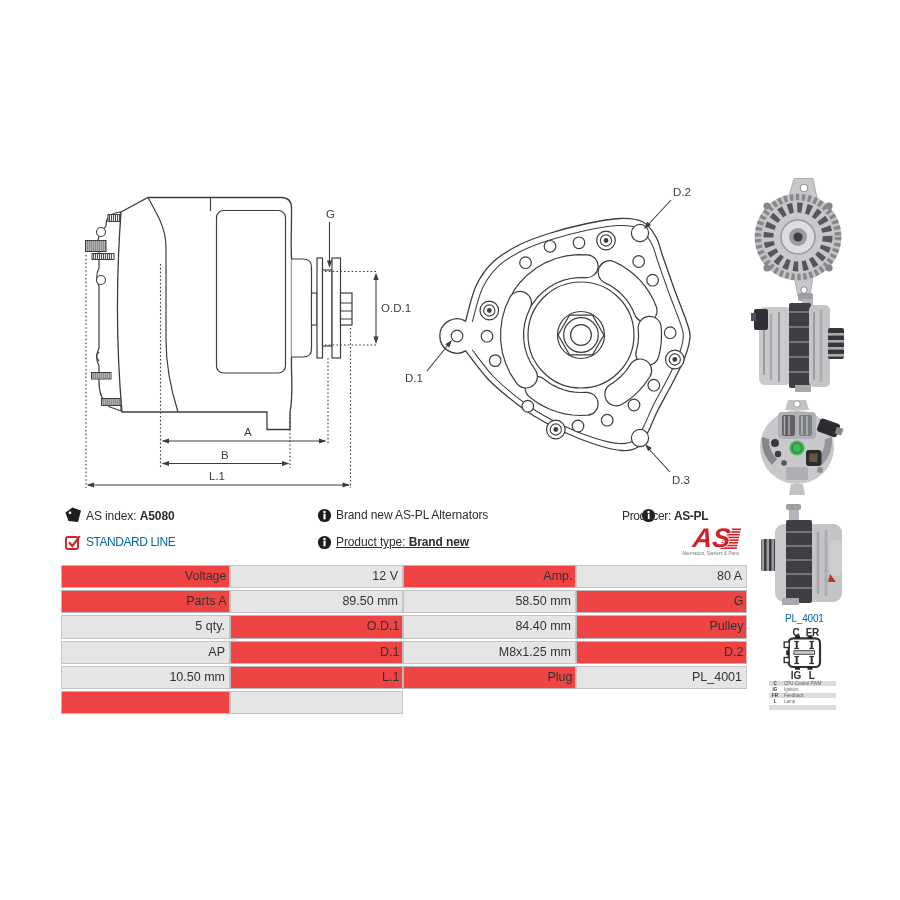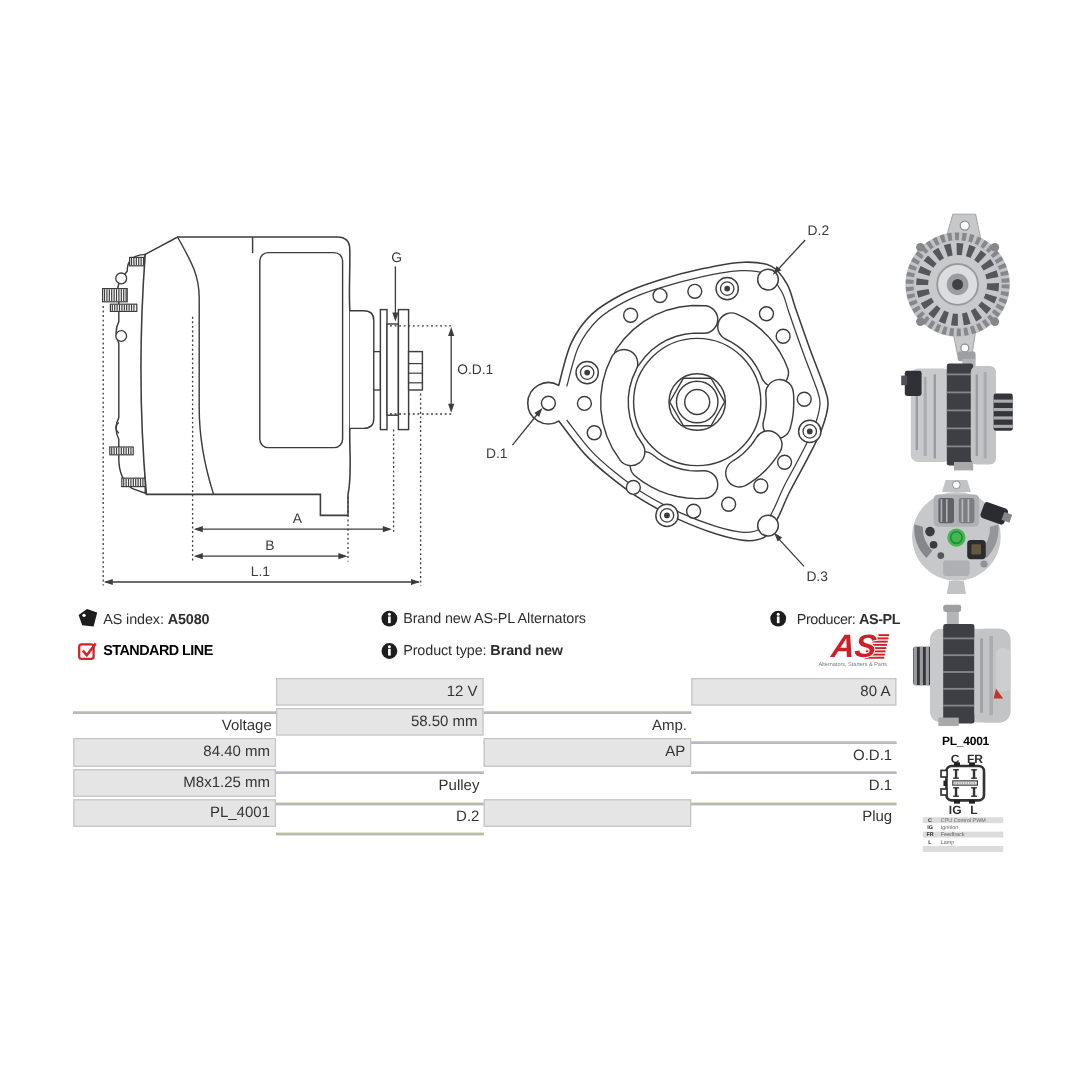--- a/index.html
+++ b/index.html
@@ -1,22 +1,22 @@
 <!DOCTYPE html>
 <html><head><meta charset="utf-8">
 <style>
 * { margin:0; padding:0; box-sizing:border-box; }
 body { width:900px; height:900px; background:#fff; font-family:"Liberation Sans", sans-serif; position:relative; overflow:hidden; }
 .info { position:absolute; font-size:12px; letter-spacing:-0.1px; color:#2e2e2e; white-space:nowrap; }
 .b { font-weight:bold;margin-top:12px; }
-.red { color:#000000; font-weight:bold; letter-spacing:-0.45px; }
+.red { color:#0369a1; font-weight:normal; letter-spacing:-0.45px; }
 .tbl { position:absolute; left:61px; top:565px; display:grid;
   grid-template-columns:169px 173px 173px 171px; grid-auto-rows:23.2px; row-gap:2px; font-size:12.5px; color:#333; }
 .tbl > div { line-height:21.5px; text-align:right; }
-.lc { background:#84cc16; border:1px solid #b9b9b9; padding-right:2.5px;margin-top:28px; }
+.lc { background:#ef4444; border:1px solid #b9b9b9; padding-right:2.5px; }
 .vc { background:#e5e5e5; border:1px solid #c4c4c4; padding-right:4px; }
 </style></head>
 <body>
 <svg width="900" height="900" viewBox="0 0 900 900" style="position:absolute;left:0;top:0" font-family="Liberation Sans, sans-serif">
     <path d="M 121,212 C 110,213 106,217 106,226 L 102,231 C 98,236 97,243 99,251
  L 99,268 C 96,274 96,280 99,286 L 99,348 C 96,354 96,360 99,366 L 99,382 C 99,394 103,402 110,407
  L 121,411 Z" fill="#fff" stroke="#3d3d3d" stroke-width="1.2"></path>
     <circle cx="101" cy="232" r="4.5" fill="#fff" stroke="#3d3d3d" stroke-width="1.1"></circle>
     <circle cx="101" cy="280" r="4.5" fill="#fff" stroke="#3d3d3d" stroke-width="1.1"></circle>
     <path d="M 99,352 q -5,4 0,9" fill="none" stroke="#3d3d3d" stroke-width="1.1"></path>
@@ -308,38 +308,41 @@
     <circle cx="324.5" cy="542.5" r="6.6" fill="#1d1d1d"></circle>
     <rect x="323.4" y="540.7" width="2.2" height="5.6" fill="#fff"></rect>
     <circle cx="324.5" cy="538.9" r="1.25" fill="#fff"></circle>
     <circle cx="648.5" cy="515.5" r="6.6" fill="#1d1d1d"></circle>
     <rect x="647.4" y="513.7" width="2.2" height="5.6" fill="#fff"></rect>
     <circle cx="648.5" cy="511.9" r="1.25" fill="#fff"></circle>
   </svg>
 <div class="info" style="left:86px; top:508.5px;">AS index:&nbsp;<span class="b">A5080</span></div>
 <div class="info" style="left:86px; top:535px;"><span class="red">STANDARD LINE</span></div>
 <div class="info" style="left:336px; top:508px;">Brand new AS-PL Alternators</div>
-<div class="info" style="left:336px; top:535px;">Product type: <span class="b">Brand new</span></div>
-<div class="info" style="left:664px; top:508.5px; letter-spacing:-0.35px;">Producer: <span class="b">AS-PL</span></div>
+<div class="info" style="left:336px; top:535px;text-decoration:underline;">Product type: <span class="b">Brand new</span></div>
+<div class="info" style="left:622px; top:508.5px; letter-spacing:-0.35px;">Producer: <span class="b">AS-PL</span></div>
 <div class="info red" style="left:785px; top:613px; font-size:10px; letter-spacing:-0.2px;">PL_4001</div>
 <div class="tbl">
     <div class="lc">Voltage</div>
     <div class="vc">12 V</div>
     <div class="lc">Amp.</div>
     <div class="vc">80 A</div>
     <div class="lc">Parts A</div>
+    <div class="vc">89.50 mm</div>
     <div class="vc">58.50 mm</div>
     <div class="lc">G</div>
+    <div class="vc">5 qty.</div>
     <div class="lc">O.D.1</div>
     <div class="vc">84.40 mm</div>
     <div class="lc">Pulley</div>
     <div class="vc">AP</div>
     <div class="lc">D.1</div>
     <div class="vc">M8x1.25 mm</div>
     <div class="lc">D.2</div>
+    <div class="vc">10.50 mm</div>
     <div class="lc">L.1</div>
     <div class="lc">Plug</div>
     <div class="vc">PL_4001</div>
     <div class="lc"></div>
     <div class="vc"></div>
   </div>
 <div style="position:absolute;left:0;top:0;font-size:4.5px;line-height:5.2px;font-family:'Liberation Sans',sans-serif;">
     <div style="position:absolute;left:769px;top:681.0px;width:67px;height:5.2px;background:#dcdcdc;">
       <span style="position:absolute;left:0;top:0;width:12px;text-align:center;font-weight:bold;color:#333;">C</span>
       <span style="position:absolute;left:15px;top:0;color:#666;">CPU Control PWM</span>

